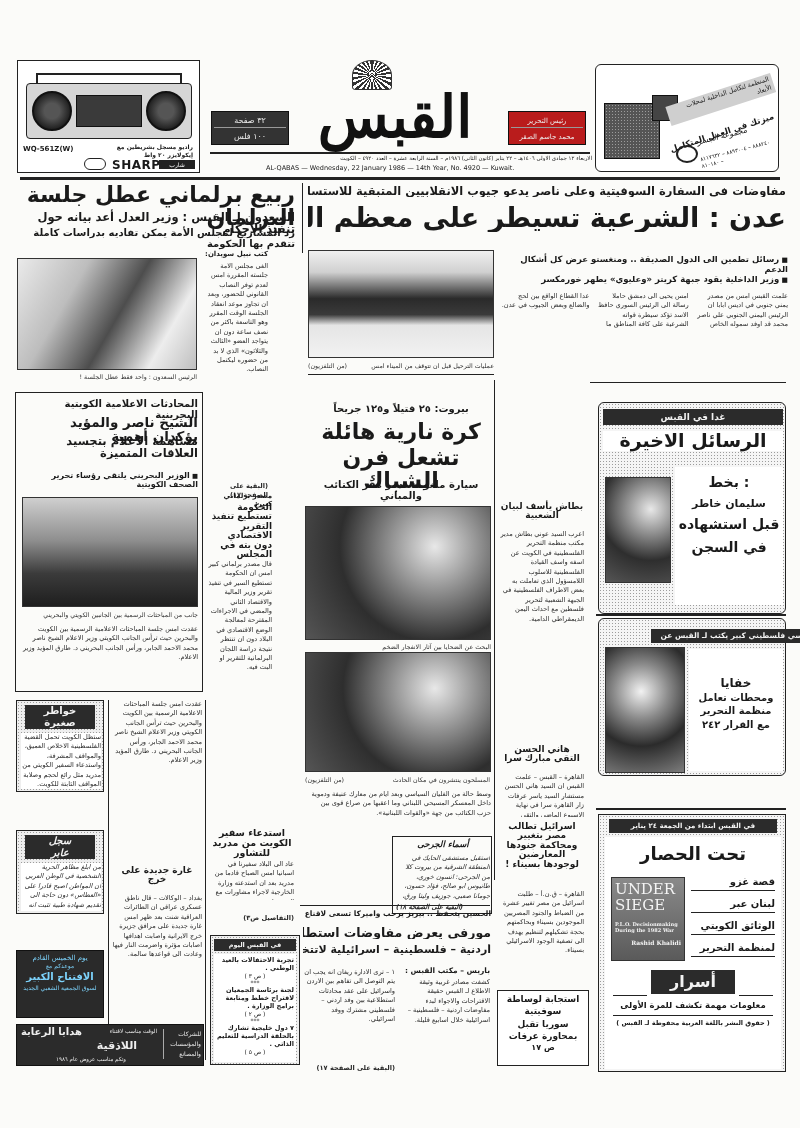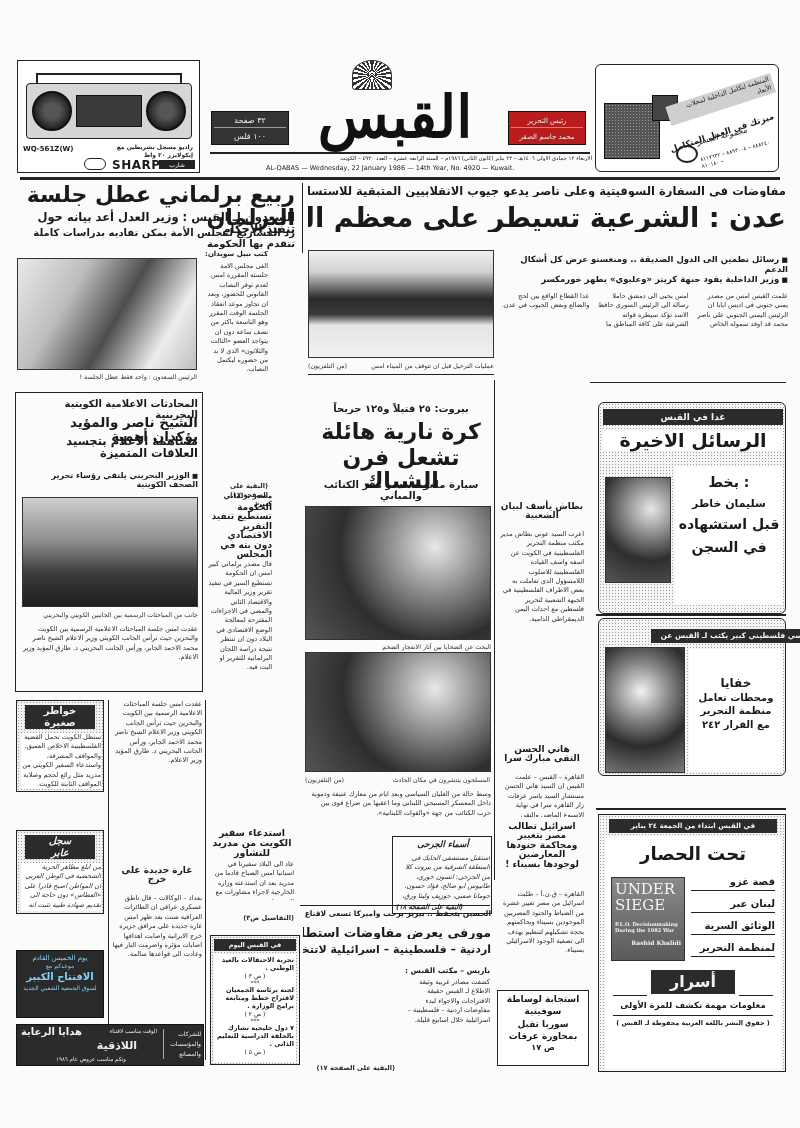--- a/index.html
+++ b/index.html
@@ -168,21 +168,21 @@
     <div class="abs" style="left:6px;top:22px;width:176px;height:232px;background:#fff;"></div>
     <div class="abs hl" style="left:10px;top:30px;width:168px;font-size:18px;text-align:center;">تحت الحصار</div>
     <div class="abs photo book" style="left:12px;top:62px;width:74px;height:84px;padding:3px;">
       <div style="font-size:15px;line-height:16px;">UNDER</div>
       <div style="font-size:15px;line-height:16px;">SIEGE</div>
       <div style="font-size:5px;line-height:6px;margin-top:8px;font-weight:bold;">P.L.O. Decisionmaking During the 1982 War</div>
       <div style="font-size:6px;margin-top:6px;font-weight:bold;text-align:right;">Rashid Khalidi</div>
     </div>
     <div class="abs hl rtl" style="left:92px;top:62px;width:84px;font-size:10px;border-bottom:1px solid #222;padding-bottom:2px;">قصة غزو</div>
     <div class="abs hl rtl" style="left:92px;top:84px;width:84px;font-size:10px;border-bottom:1px solid #222;padding-bottom:2px;">لبنان عبر</div>
-    <div class="abs hl rtl" style="left:92px;top:106px;width:84px;font-size:10px;border-bottom:1px solid #222;padding-bottom:2px;">الوثائق السرية</div>
+    <div class="abs hl rtl" style="left:92px;top:106px;width:84px;font-size:10px;border-bottom:1px solid #222;padding-bottom:2px;">الوثائق الكويتي</div>
     <div class="abs hl rtl" style="left:92px;top:128px;width:84px;font-size:10px;border-bottom:1px solid #222;padding-bottom:2px;">لمنظمة التحرير</div>
     <div class="abs dark-banner" style="left:52px;top:155px;width:84px;height:24px;font-size:16px;line-height:24px;">أسرار</div>
     <div class="rule" style="left:14px;top:180px;width:34px;height:1px;"></div>
     <div class="rule" style="left:140px;top:180px;width:34px;height:1px;"></div>
     <div class="abs hl" style="left:10px;top:186px;width:168px;font-size:8.5px;text-align:center;">معلومات مهمة تكشف للمرة الأولى</div>
     <div class="rule" style="left:14px;top:200px;width:160px;height:1px;"></div>
     <div class="abs" style="left:10px;top:204px;width:168px;font-size:6.5px;font-weight:bold;text-align:center;">( حقوق النشر باللغة العربية محفوظة لـ القبس )</div>
   </div>
 
   <div class="abs boxed" style="left:497px;top:990px;width:92px;height:76px;border-width:1.5px;background:#fff;">
@@ -192,20 +192,21 @@
     <div class="hl" style="font-size:9px;text-align:center;margin-top:3px;">بمحاورة عرفات</div>
     <div class="hl" style="font-size:8px;text-align:center;margin-top:2px;">ص ١٧</div>
   </div>
 
   <div class="rule" style="left:300px;top:905px;width:190px;height:1px;"></div>
   <div class="abs hl rtl" style="left:303px;top:910px;width:188px;font-size:7.5px;white-space:nowrap;overflow:hidden;">الحسين يتحفظ .. بيريز يرحب واميركا تسعى لاقناع الاخرين</div>
   <div class="abs hl rtl" style="left:303px;top:926px;width:188px;font-size:12.5px;white-space:nowrap;overflow:hidden;">مورفي يعرض مفاوضات استطلاعية</div>
   <div class="abs hl rtl" style="left:303px;top:944px;width:188px;font-size:11px;white-space:nowrap;overflow:hidden;">أردنية – فلسطينية – اسرائيلية لاتتخذ قرارات</div>
   <div class="abs rtl" style="left:400px;top:966px;width:90px;font-size:7.5px;font-weight:bold;">باريس – مكتب القبس :</div>
   <div class="abs body-text rtl" style="left:400px;top:978px;width:90px;height:96px;overflow:hidden;">كشفت مصادر غربية وثيقة الاطلاع لـ القبس حقيقة الاقتراحات والاجواء لبدء مفاوضات اردنية – فلسطينية – اسرائيلية خلال اسابيع قليلة.</div>
+  <div class="abs body-text rtl" style="left:303px;top:968px;width:92px;height:96px;overflow:hidden;">١ – ترى الادارة ريغان انه يجب ان يتم التوصل الى تفاهم بين الاردن واسرائيل على عقد محادثات استطلاعية بين وفد اردني – فلسطيني مشترك ووفد اسرائيلي.</div>
   <div class="abs body-text rtl" style="left:303px;top:1064px;width:92px;font-weight:bold;">(البقية على الصفحة ١٧)</div>
 
   <div class="abs hl rtl" style="left:210px;top:828px;width:84px;font-size:9.5px;text-align:center;">استدعاء سفير الكويت من مدريد للتشاور</div>
   <div class="abs body-text rtl" style="left:210px;top:860px;width:84px;height:40px;overflow:hidden;">عاد الى البلاد سفيرنا في اسبانيا امس الصباح قادما من مدريد بعد ان استدعته وزارة الخارجية لاجراء مشاورات مع المسؤولين.</div>
   <div class="abs body-text rtl" style="left:210px;top:914px;width:84px;font-weight:bold;">(التفاصيل ص٣)</div>
 
   <div class="abs boxed stipple" style="left:210px;top:935px;width:90px;height:130px;border-width:1px;background-color:#f0f0f0;">
     <div class="abs dark-banner" style="left:3px;top:3px;width:82px;height:12px;font-size:6.5px;line-height:12px;">في القبس اليوم</div>
     <div class="abs" style="left:3px;top:18px;width:82px;height:108px;background:#fff;padding:2px;">
       <div class="rtl" style="font-size:6.5px;font-weight:bold;line-height:8px;">تجربة الاحتفالات بالعيد الوطني .</div>

